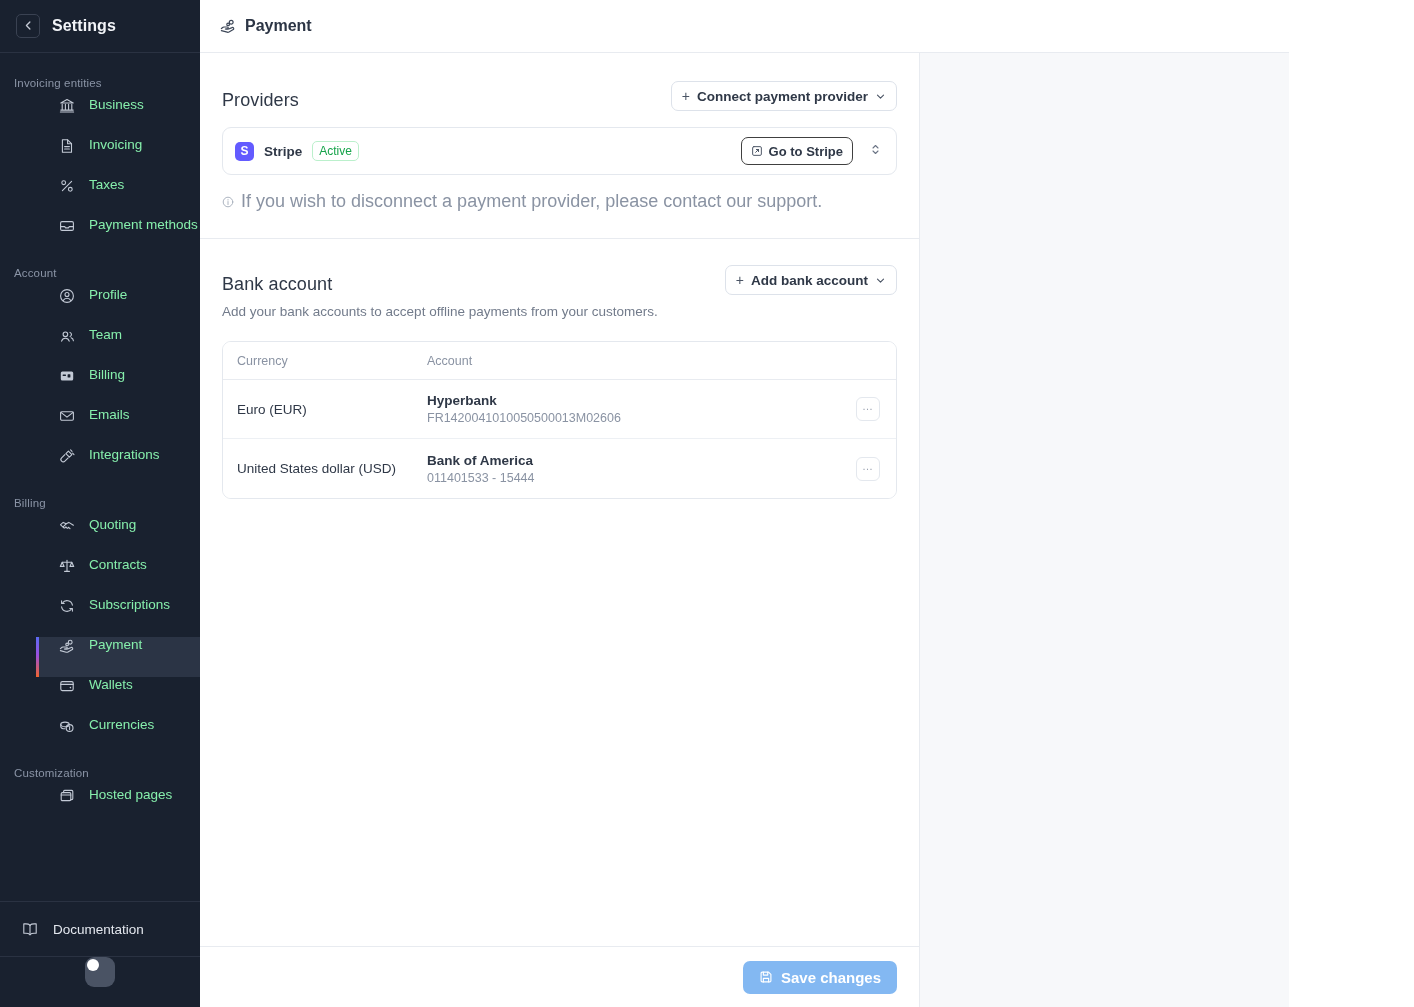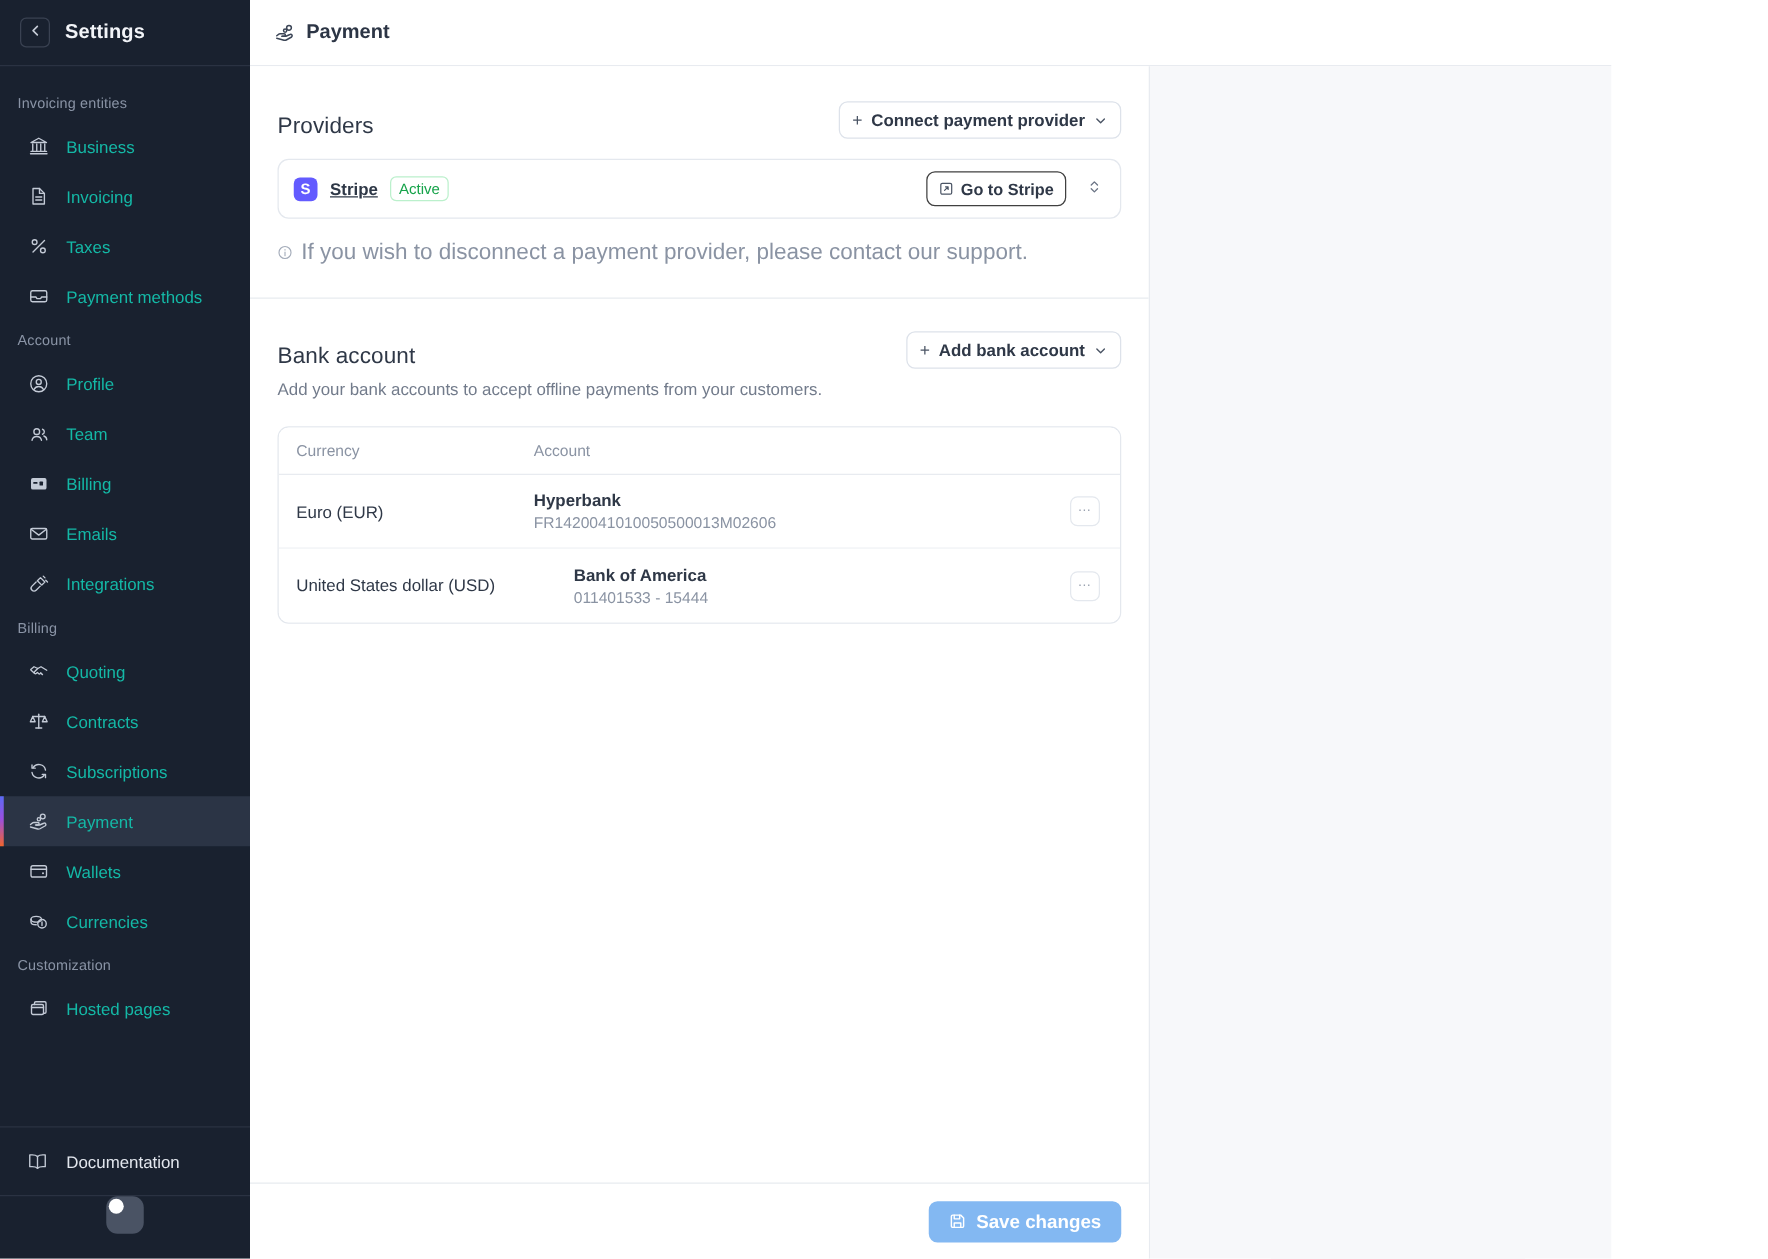--- a/index.html
+++ b/index.html
@@ -33,24 +33,25 @@
   }
   .back-btn svg { width: 11px; height: 11px; }
   .sb-title { font-size: 16px; font-weight: 700; color: #F2F4F8; letter-spacing: .1px; }
 
   .sb-scroll { flex: 1 1 auto; overflow: hidden; padding-top: 14px; }
   .sb-group-label {
     font-size: 11.5px; color: #8A94A6; padding: 10px 16px 8px 14px;
     letter-spacing: .15px;
   }
   .sb-item {
-    display: flex; align-items: center; gap: 14px;
+    display: flex; gap: 14px;
     height: 40px; padding: 0 16px 0 22px;
-    font-size: 13.5px; color: #14b8a6; cursor: pointer;
+    font-size: 13.5px; color: #86efac; cursor: pointer;
     position: relative;
+    margin-left: 36px;
   }
   .sb-item.active { background: #2B3445; }
   .sb-item.active::before {
     content: ""; position: absolute; left: 0; top: 0; bottom: 0; width: 3px;
     background: linear-gradient(180deg, #5B6BF5 0%, #9A4FE0 45%, #F0642E 100%);
   }
   .sb-item .ic { width: 17px; height: 17px; flex: 0 0 17px; display:flex; align-items:center; justify-content:center; color:#C3CAD6; }
   .sb-item .ic svg { width: 16px; height: 16px; display:block; }
   .sb-item .lbl { white-space: nowrap; }
 
@@ -116,21 +117,21 @@
     margin-top: 16px; height: 48px;
     border: 1px solid #E4E8EE; border-radius: 9px; background:#fff;
     display:flex; align-items:center; padding: 0 9px 0 12px; gap: 10px;
   }
   .stripe-logo {
     width: 19px; height: 19px; border-radius: 5px; background:#635BFF;
     color:#fff; font-size: 12px; font-weight: 700; display:flex;
     align-items:center; justify-content:center; flex:0 0 19px;
     font-family: "Liberation Sans", sans-serif;
   }
-  .provider-name { font-size: 13.5px; color:#2F3847; font-weight:600;text-decoration:underline; }
+  .provider-name { font-size: 13.5px; color:#2F3847; font-weight:600; }
   .badge-active {
     font-size: 12px; color:#16A34A; border:1px solid #BBF0CC; border-radius: 5px;
     padding: 2px 6px; background:#fff; line-height: 1.2;
   }
   .spacer { flex: 1 1 auto; }
   .btn-goto {
     display:inline-flex; align-items:center; gap:6px;
     height: 28px; padding: 0 9px; border: 1px solid #404040; border-radius: 7px;
     background:#fff; font-size: 13px; color:#2F3847; cursor:pointer; font-weight:600;
   }
@@ -159,21 +160,21 @@
     display: flex; height: 38px; align-items: center;
     border-bottom: 1px solid #E8EBF0; background: #fff;
   }
   .th { font-size: 12.5px; color: #8A93A3; }
   .th.c1 { width: 190px; flex:0 0 190px; padding-left: 14px; }
   .th.c2 { flex: 1 1 auto; padding-left: 14px; }
   .trow {
     display:flex; align-items:center; min-height: 59px;
     border-bottom: 1px solid #EDF0F4; background:#fff;
   }
-  .trow:last-child { border-bottom: none; gap: 32px; }
+  .trow:last-child { border-bottom: none; }
   .td.c1 { width:190px; flex:0 0 190px; padding-left:14px; font-size: 13.5px; color:#2F3847; }
   .td.c2 { flex:1 1 auto; padding-left:14px; display:flex; flex-direction:column; gap:3px; }
   .acct-name { font-size: 13.5px; color: #2F3847; font-weight: 600; }
   .acct-num { font-size: 12.5px; color: #8A93A3; }
   .td.c3 { width: 56px; flex: 0 0 56px; display:flex; align-items:center; justify-content:center; }
   .btn-dots {
     width: 24px; height: 24px; border: 1px solid #E4E8EE; border-radius: 6px;
     background:#fff; color:#9AA2B0; font-size: 11px; cursor: pointer;
     display:flex; align-items:center; justify-content:center; letter-spacing: 1px;
     line-height: 1; padding-bottom: 5px;

